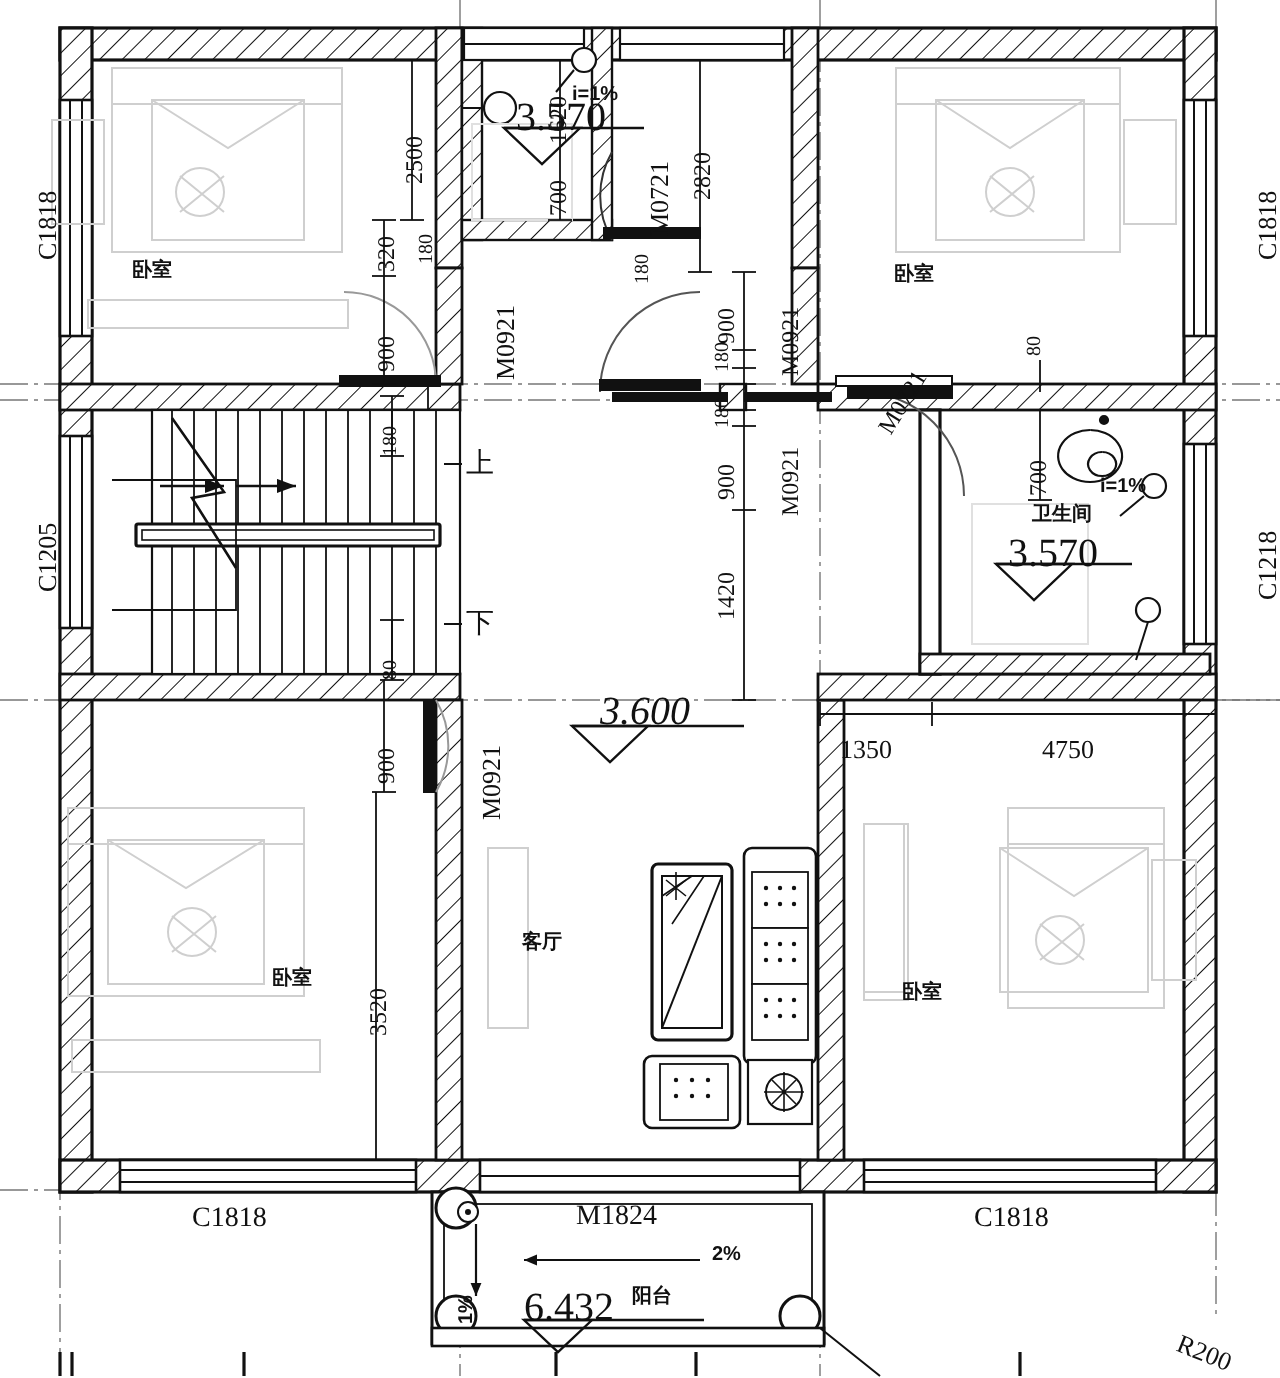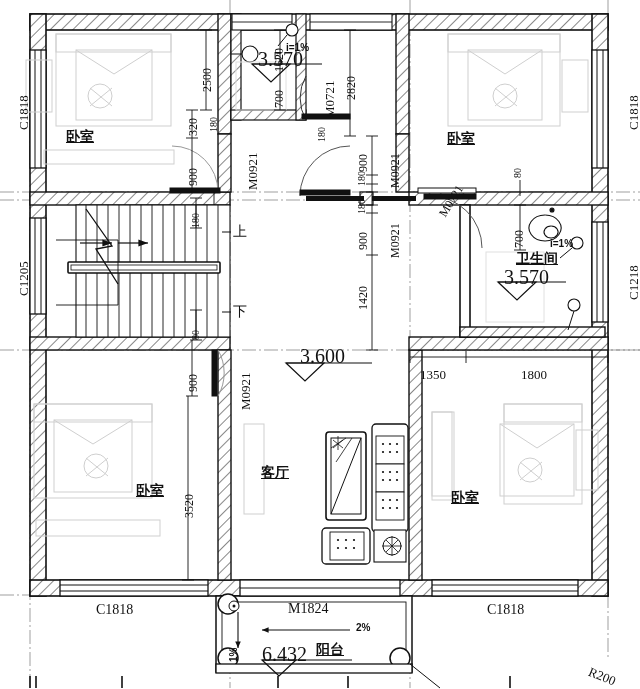--- a/index.html
+++ b/index.html
@@ -2,22 +2,22 @@
 <html><head>
 <meta charset="utf-8">
 <style>
   html,body{margin:0;padding:0;background:#ffffff;}
   body{width:640px;height:689px;overflow:hidden;
        font-family:"Liberation Sans","DejaVu Sans",sans-serif;color:#111;}
   #plan{position:relative;width:640px;height:689px;background:#fff;}
   svg{display:block;}
   .lbl{position:absolute;font-size:12px;color:#111;letter-spacing:0px;white-space:nowrap;}
   .lbl.xs{font-size:10px;}
-  .room{position:absolute;font-size:14px;font-weight:bold;white-space:nowrap;
-        font-family:"DejaVu Sans",sans-serif;text-decoration:underline;}
+  .room{position:absolute;font-size:10px;font-weight:bold;white-space:nowrap;
+        font-family:"DejaVu Sans",sans-serif;}
   .vert{transform-origin:left top;transform:rotate(-90deg);}
   .elev{position:absolute;font-size:20px;white-space:nowrap;}
   .serif{font-family:"Liberation Serif","DejaVu Serif",serif;}
 </style>
 </head>
 <body>
 
 <div id="plan">
 
   <svg width="640" height="689" viewBox="0 0 640 689">
@@ -397,21 +397,21 @@
   <div class="room" style="left:66px;top:128px;">卧室</div>
   <div class="room" style="left:447px;top:130px;">卧室</div>
   <div class="room" style="left:516px;top:250px;">卫生间</div>
   <div class="room" style="left:261px;top:464px;">客厅</div>
   <div class="room" style="left:136px;top:482px;">卧室</div>
   <div class="room" style="left:451px;top:489px;">卧室</div>
   <div class="room" style="left:316px;top:641px;">阳台</div>
 
   <div class="elev serif" style="left:258px;top:48px;">3.570</div>
   <div class="elev serif" style="left:504px;top:266px;">3.570</div>
-  <div class="elev serif" style="left:300px;top:345px;">3.600</div>
+  <div class="elev serif" style="left:300px;top:345px;font-style:italic;">3.600</div>
   <div class="elev serif" style="left:262px;top:643px;">6.432</div>
 
   <div class="lbl xs" style="left:286px;top:42px;font-weight:bold;">i=1%</div>
   <div class="lbl xs" style="left:550px;top:238px;font-weight:bold;">i=1%</div>
   <div class="lbl xs" style="left:356px;top:622px;font-weight:bold;">2%</div>
   <div class="lbl xs vert" style="left:228px;top:662px;font-weight:bold;">1%</div>
 
   <div class="lbl serif vert" style="left:16px;top:130px;font-size:13px;">C1818</div>
   <div class="lbl serif vert" style="left:16px;top:296px;font-size:13px;">C1205</div>
   <div class="lbl serif vert" style="left:626px;top:130px;font-size:13px;">C1818</div>
@@ -440,20 +440,20 @@
   <div class="lbl serif vert xs" style="left:356px;top:214px;">180</div>
   <div class="lbl serif vert" style="left:356px;top:250px;">900</div>
   <div class="lbl serif vert" style="left:356px;top:310px;">1420</div>
   <div class="lbl serif vert xs" style="left:190px;top:228px;">180</div>
   <div class="lbl serif vert xs" style="left:190px;top:340px;">80</div>
   <div class="lbl serif vert" style="left:186px;top:392px;">900</div>
   <div class="lbl serif vert xs" style="left:512px;top:178px;">80</div>
   <div class="lbl serif vert" style="left:512px;top:248px;">700</div>
   <div class="lbl serif vert" style="left:182px;top:518px;">3520</div>
   <div class="lbl serif" style="left:420px;top:367px;font-size:13px;">1350</div>
-  <div class="lbl serif" style="left:521px;top:367px;font-size:13px;">1800</div>
+  <div class="lbl serif" style="left:521px;top:367px;font-size:13px;">4750</div>
 
   <div class="lbl" style="left:233px;top:223px;font-size:14px;">上</div>
   <div class="lbl" style="left:233px;top:303px;font-size:14px;">下</div>
 
   <div class="lbl serif" style="left:592px;top:664px;font-size:13px;transform:rotate(22deg);transform-origin:left top;">R200</div>
 
 </div>
 
 </body></html>

